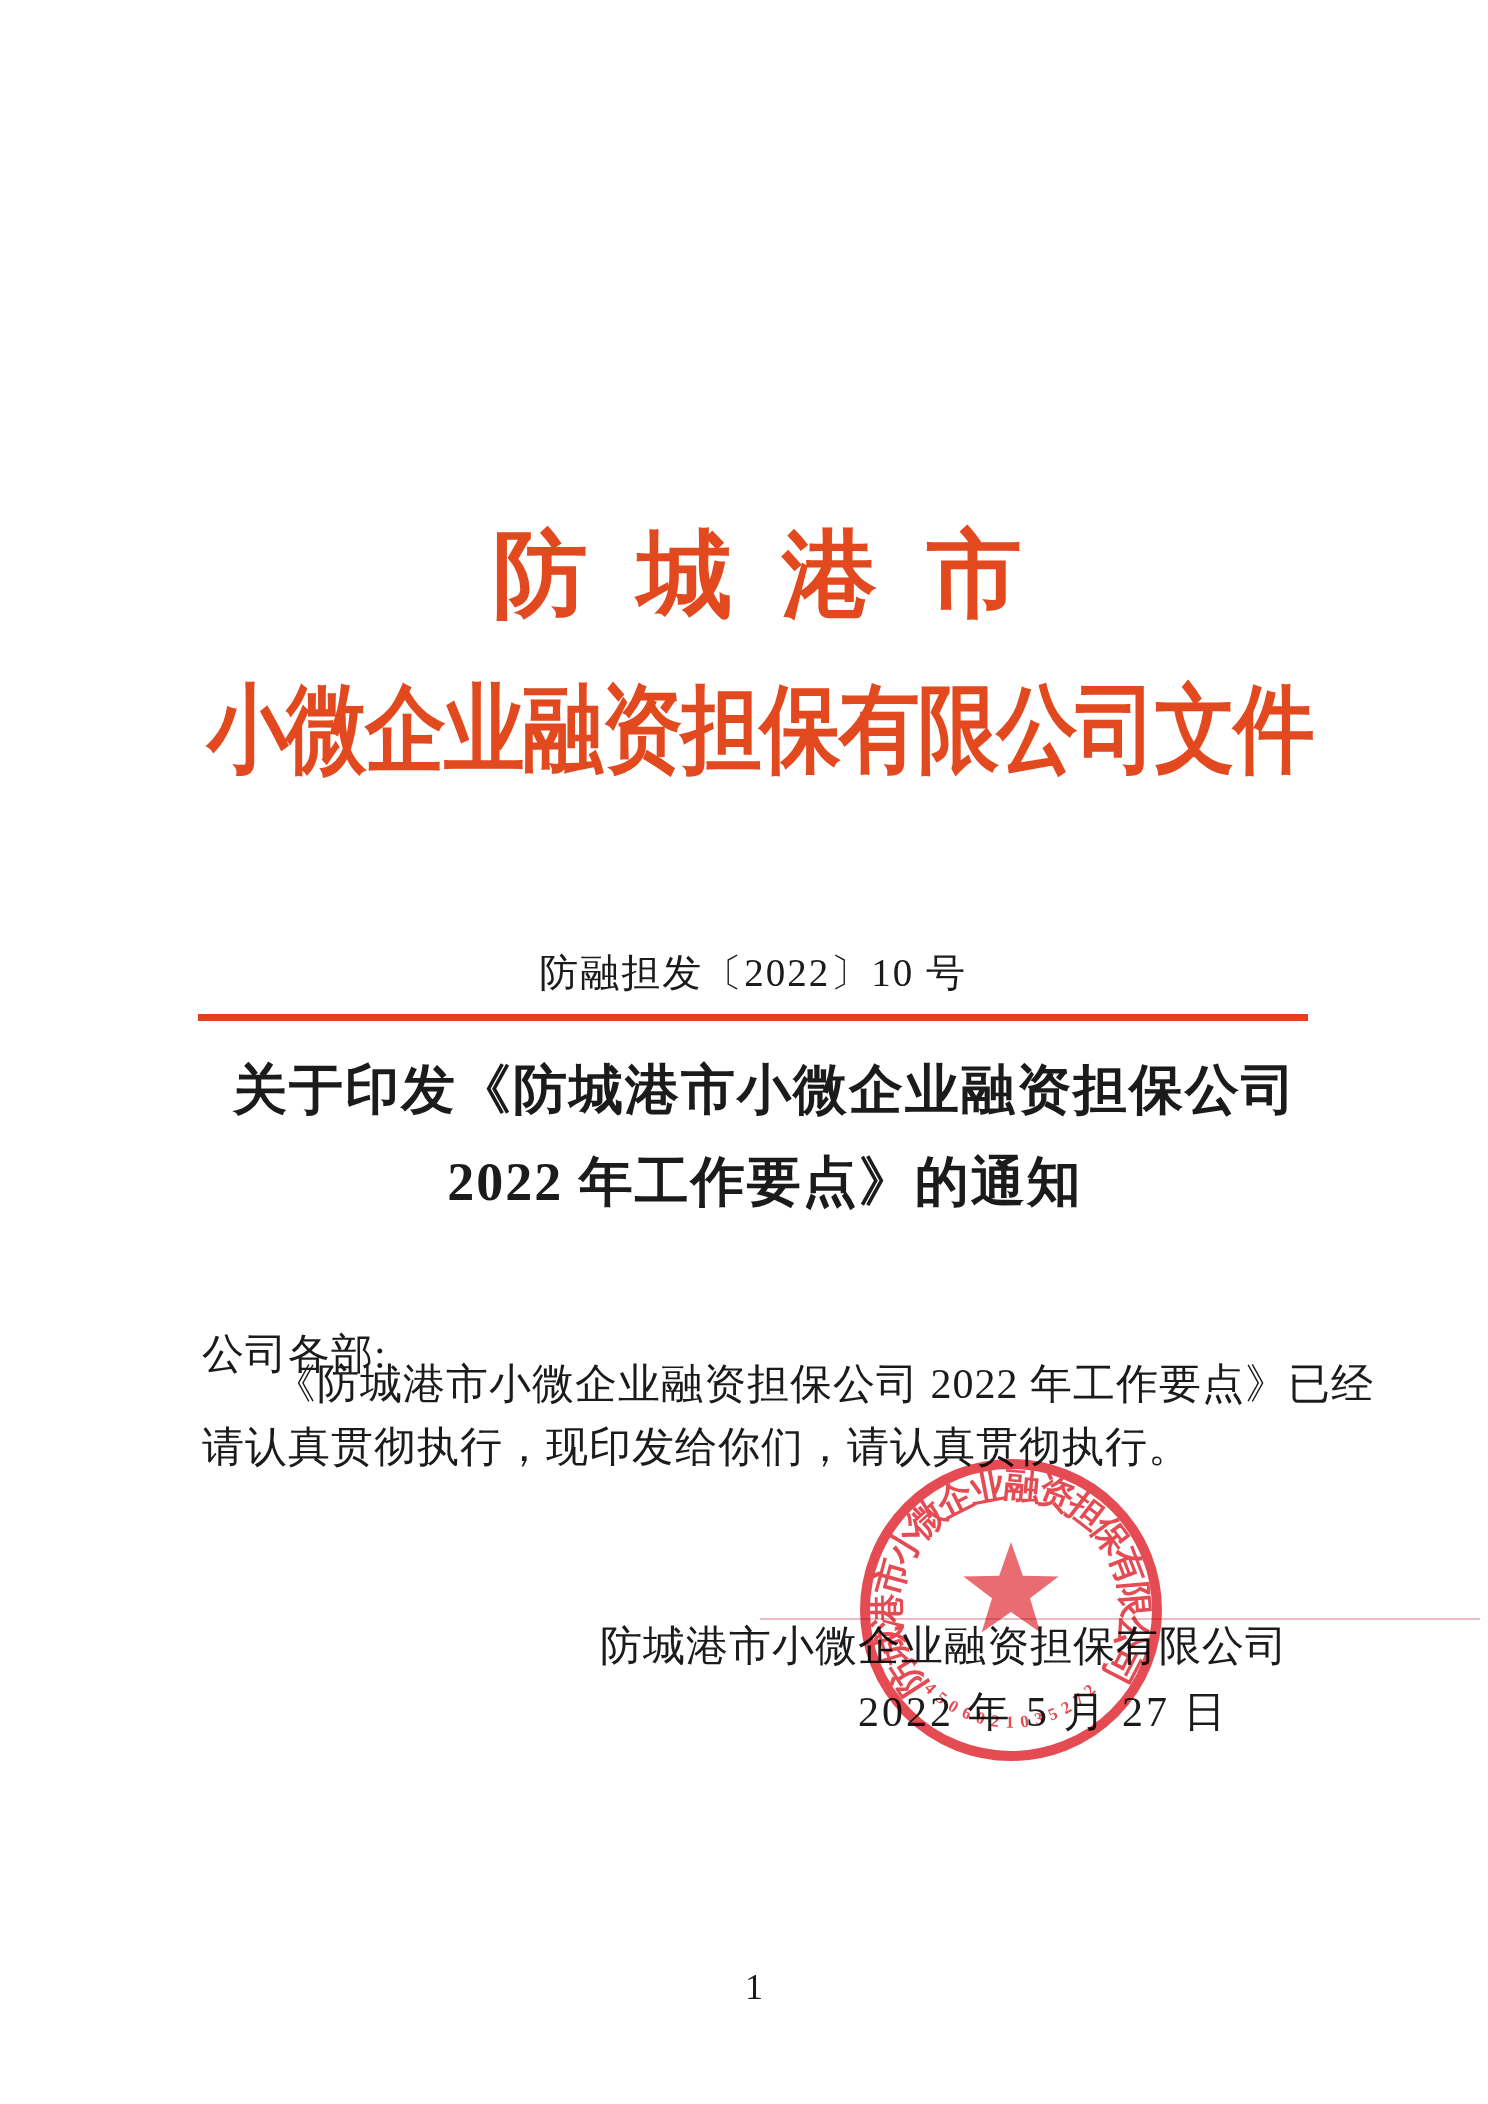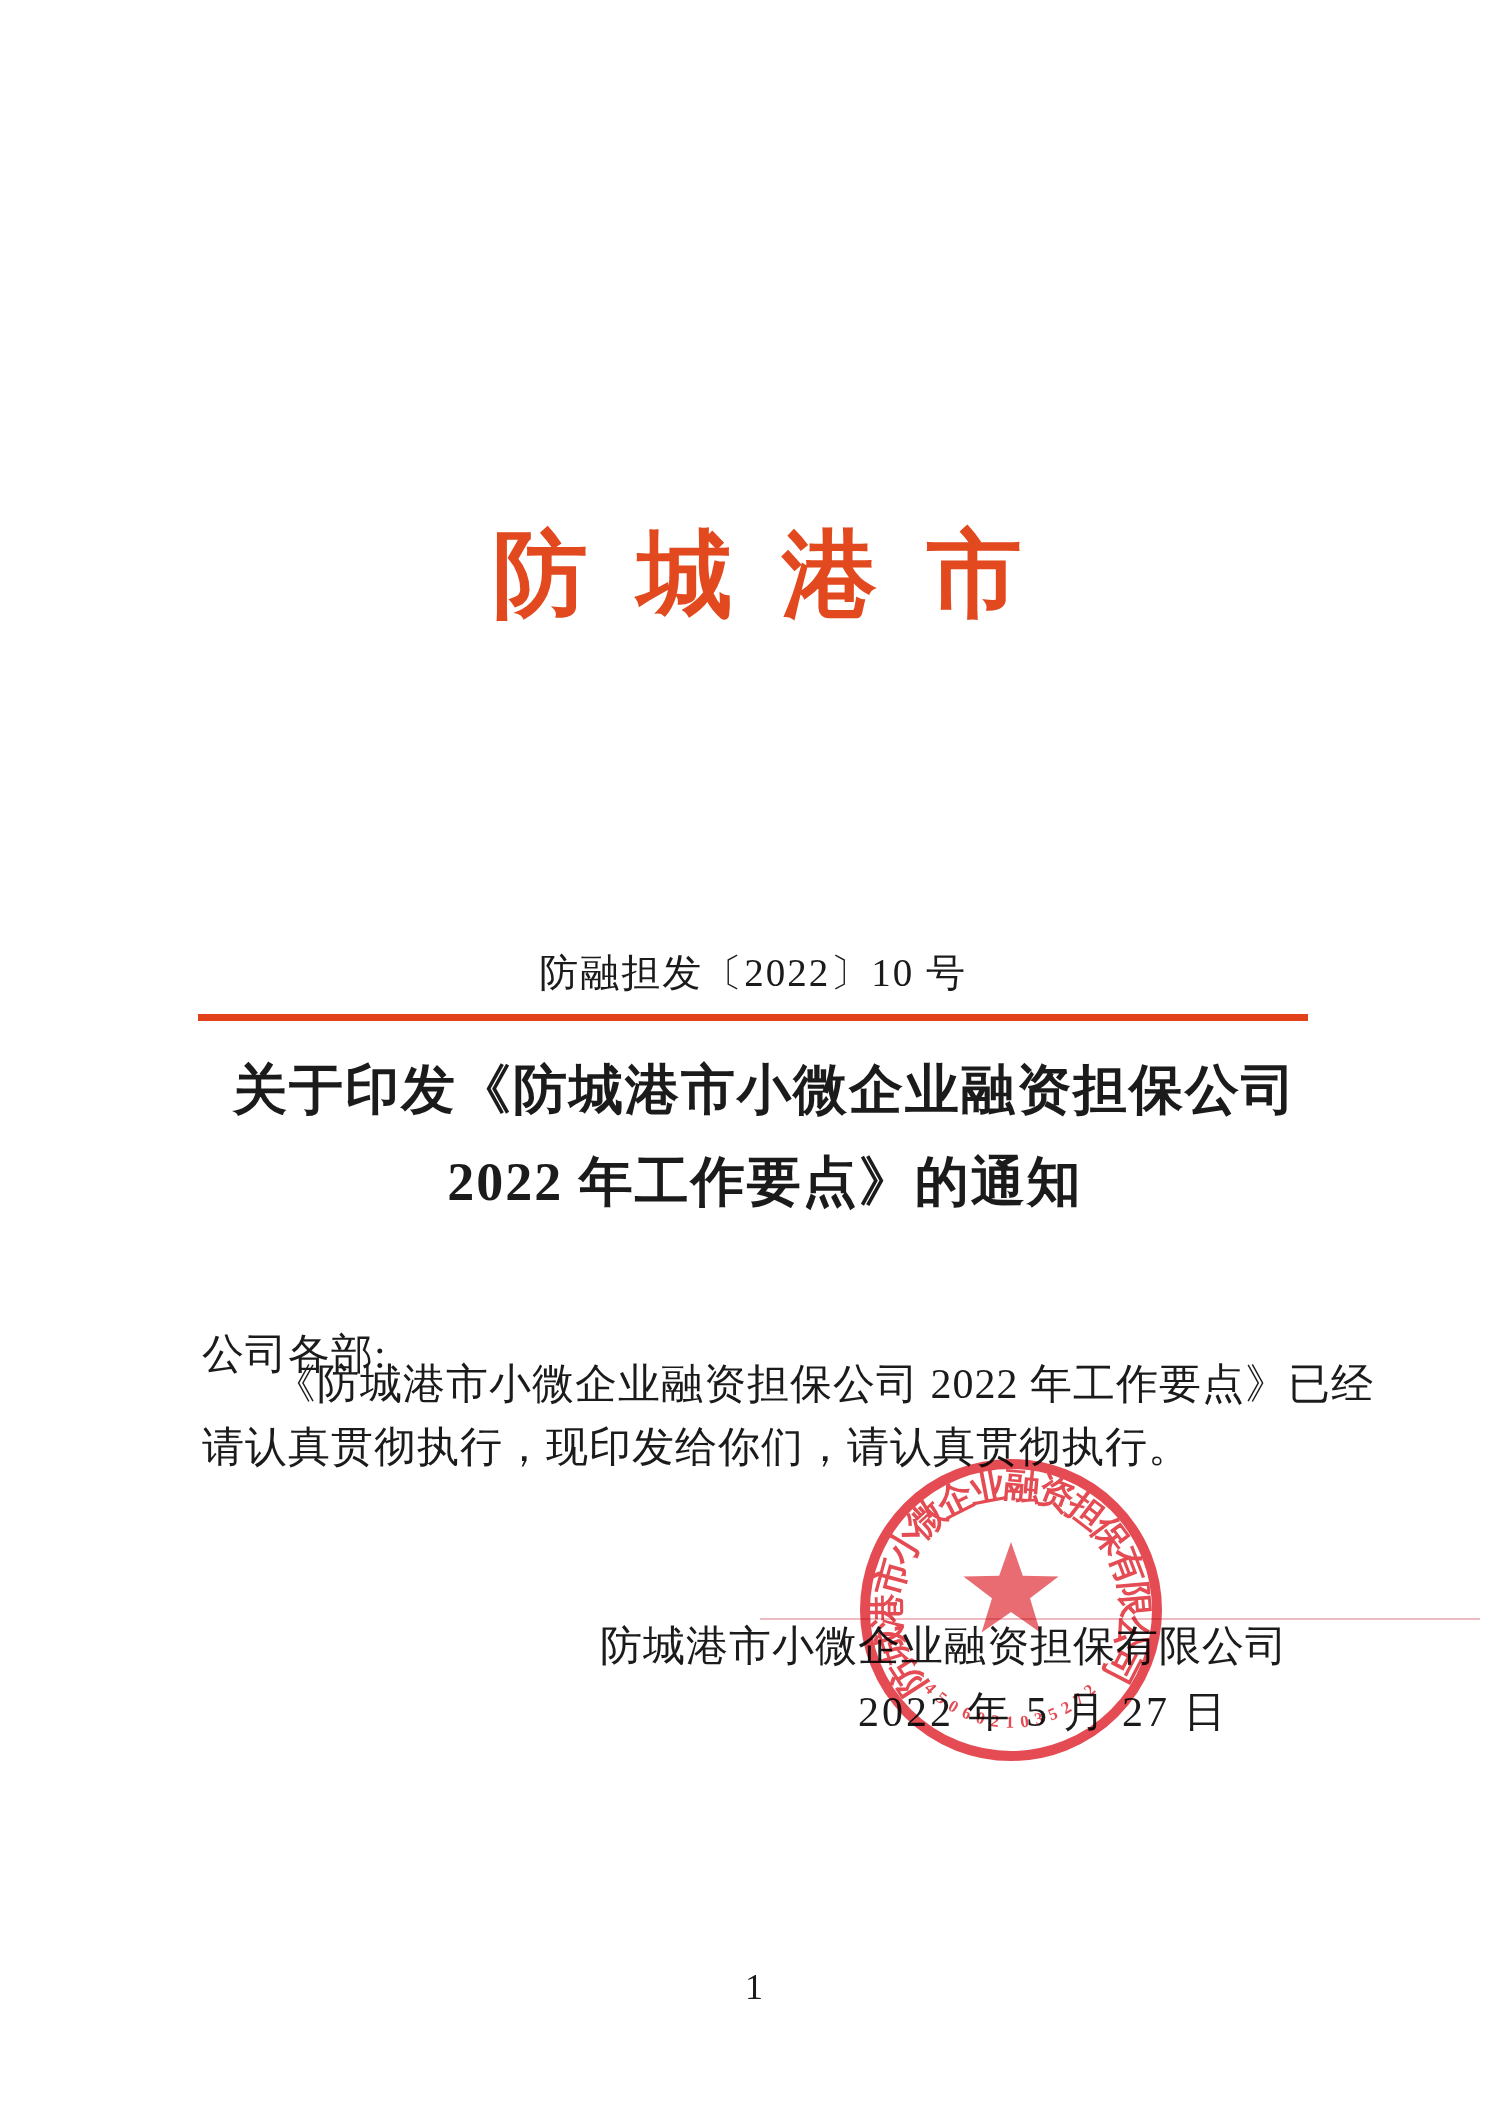--- a/index.html
+++ b/index.html
@@ -40,20 +40,23 @@
   
   .page-number{top:1966px;font-size:36px;transform:translateX(10px);}
 </style>
 </head>
 <body>
 
 <div class="page">
 
   <div class="abs centered brand brand-line1">防 城 港 市</div>
 
+  <div class="abs centered brand brand-line2">
+    <span class="squeeze">小微企业融资担保有限公司文件</span>
+  </div>
 
   <div class="abs centered doc-number">防融担发〔2022〕10 号</div>
 
   <div class="abs red-rule"></div>
 
   <div class="abs centered doc-title title-line1">关于印发《防城港市小微企业融资担保公司</div>
   <div class="abs centered doc-title title-line2">2022 年工作要点》的通知</div>
 
   <div class="abs body-text salutation">公司各部:</div>
   <div class="abs body-text body-line1">《防城港市小微企业融资担保公司 2022 年工作要点》已经</div>

